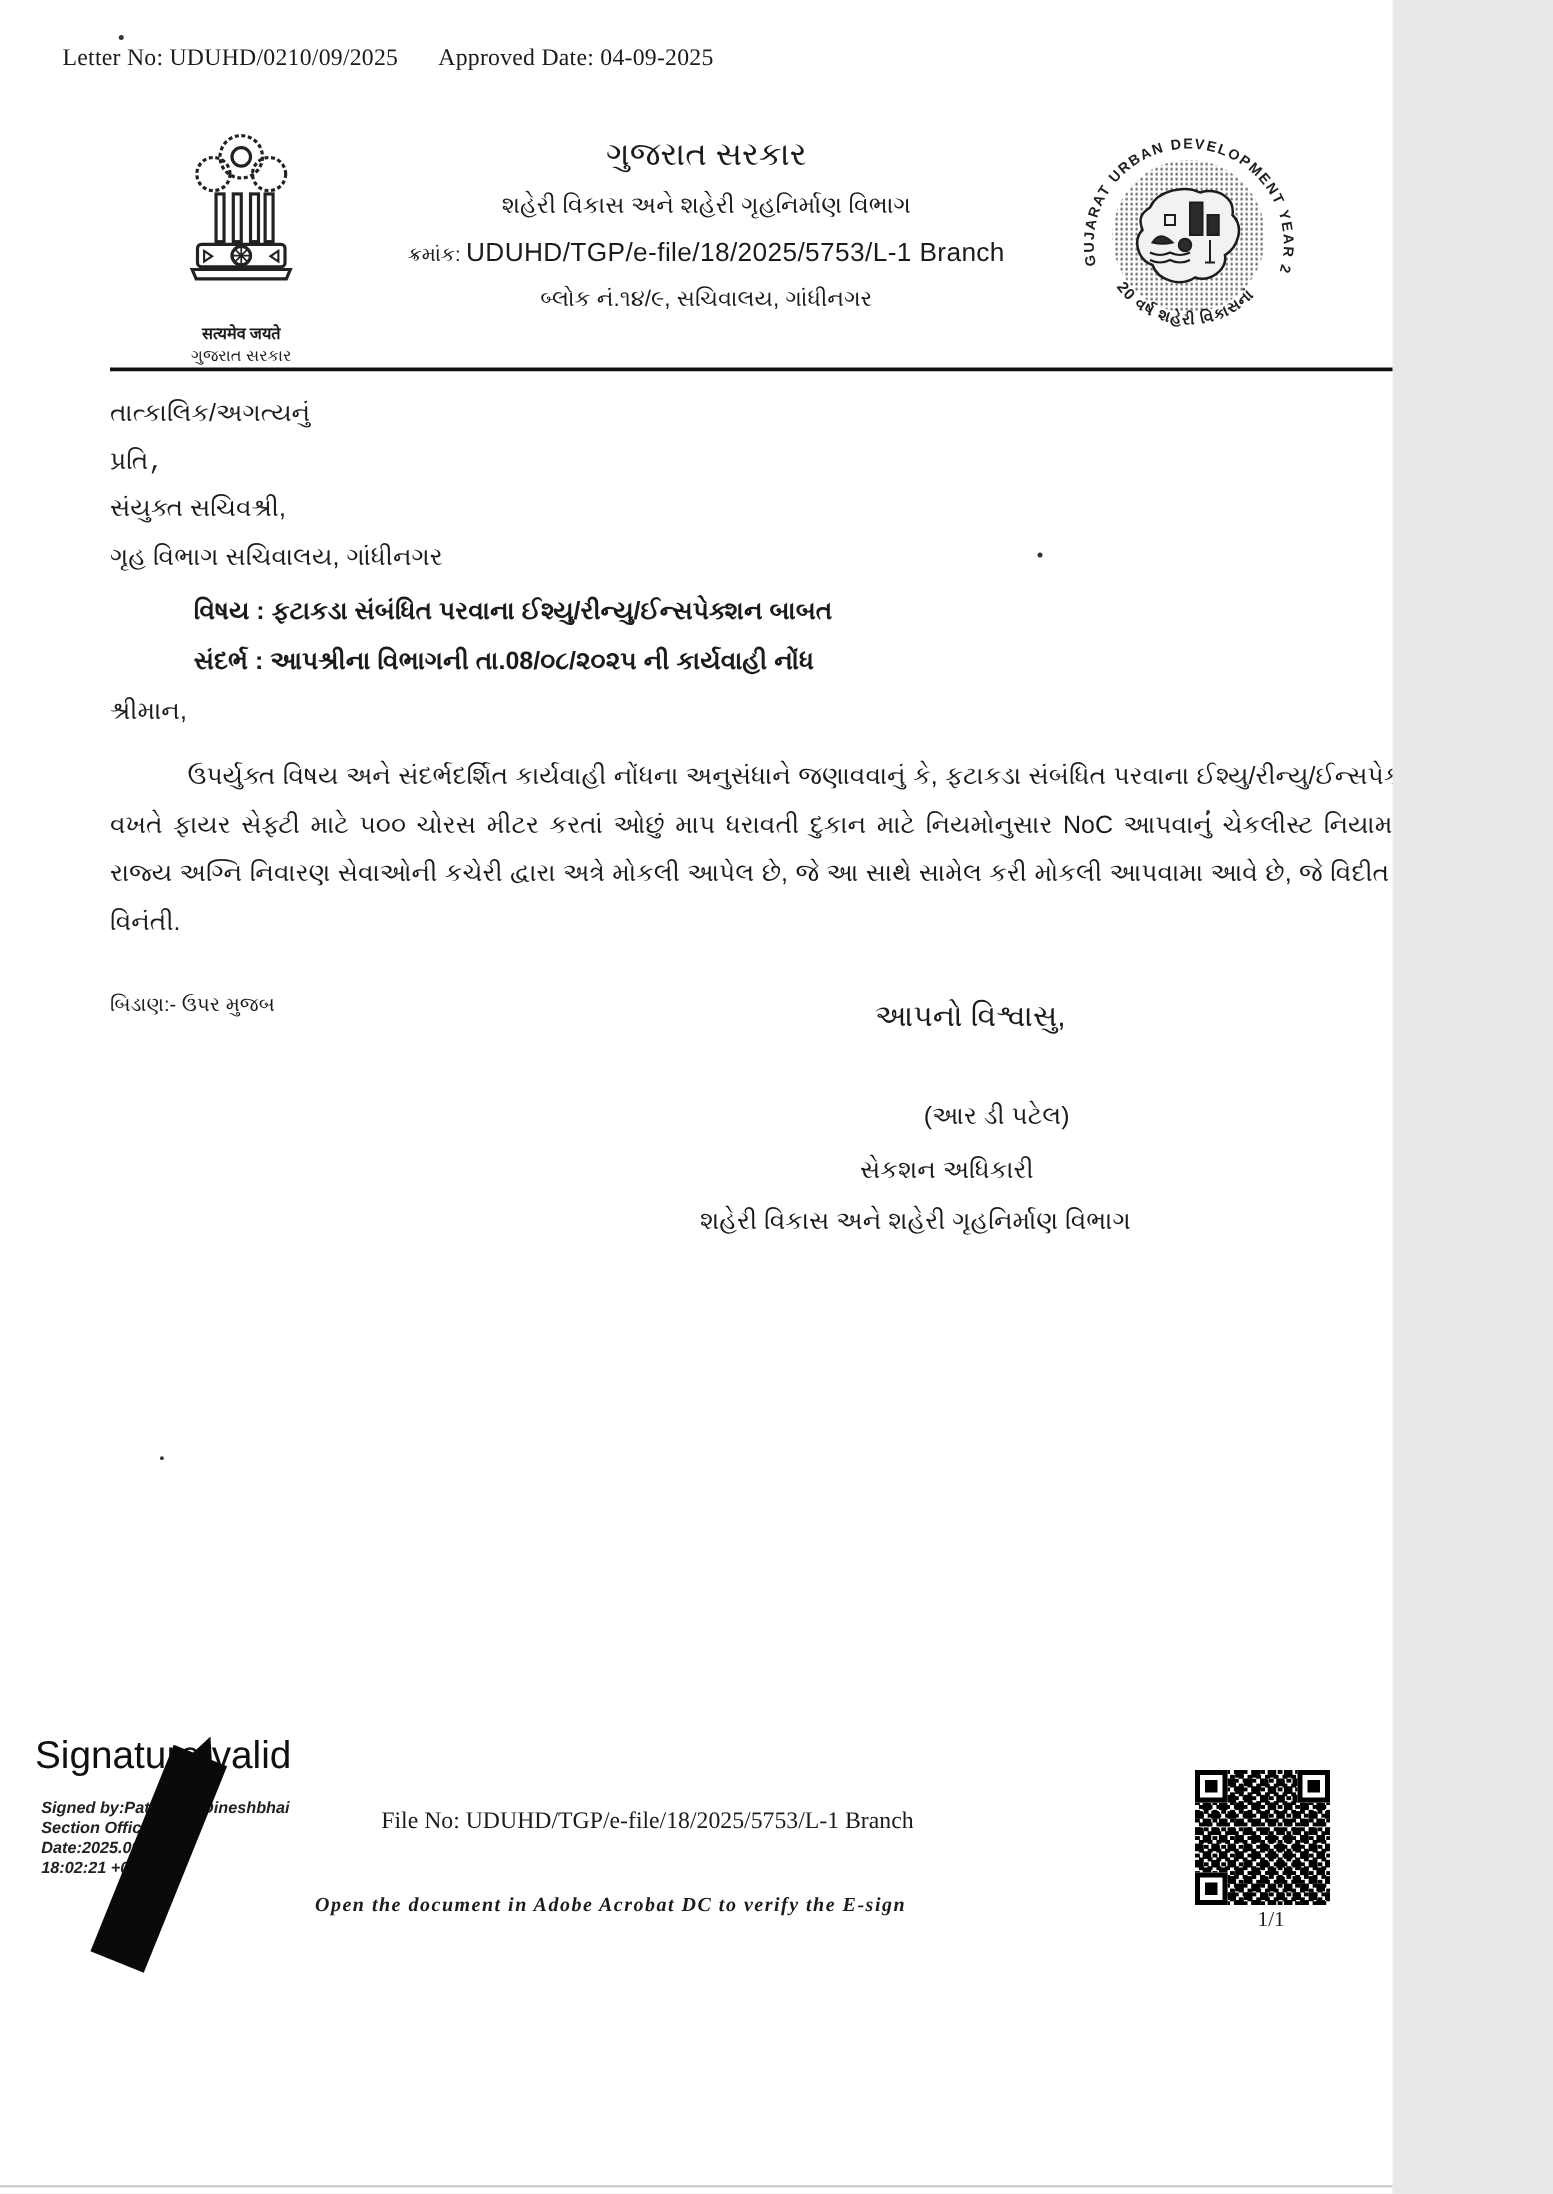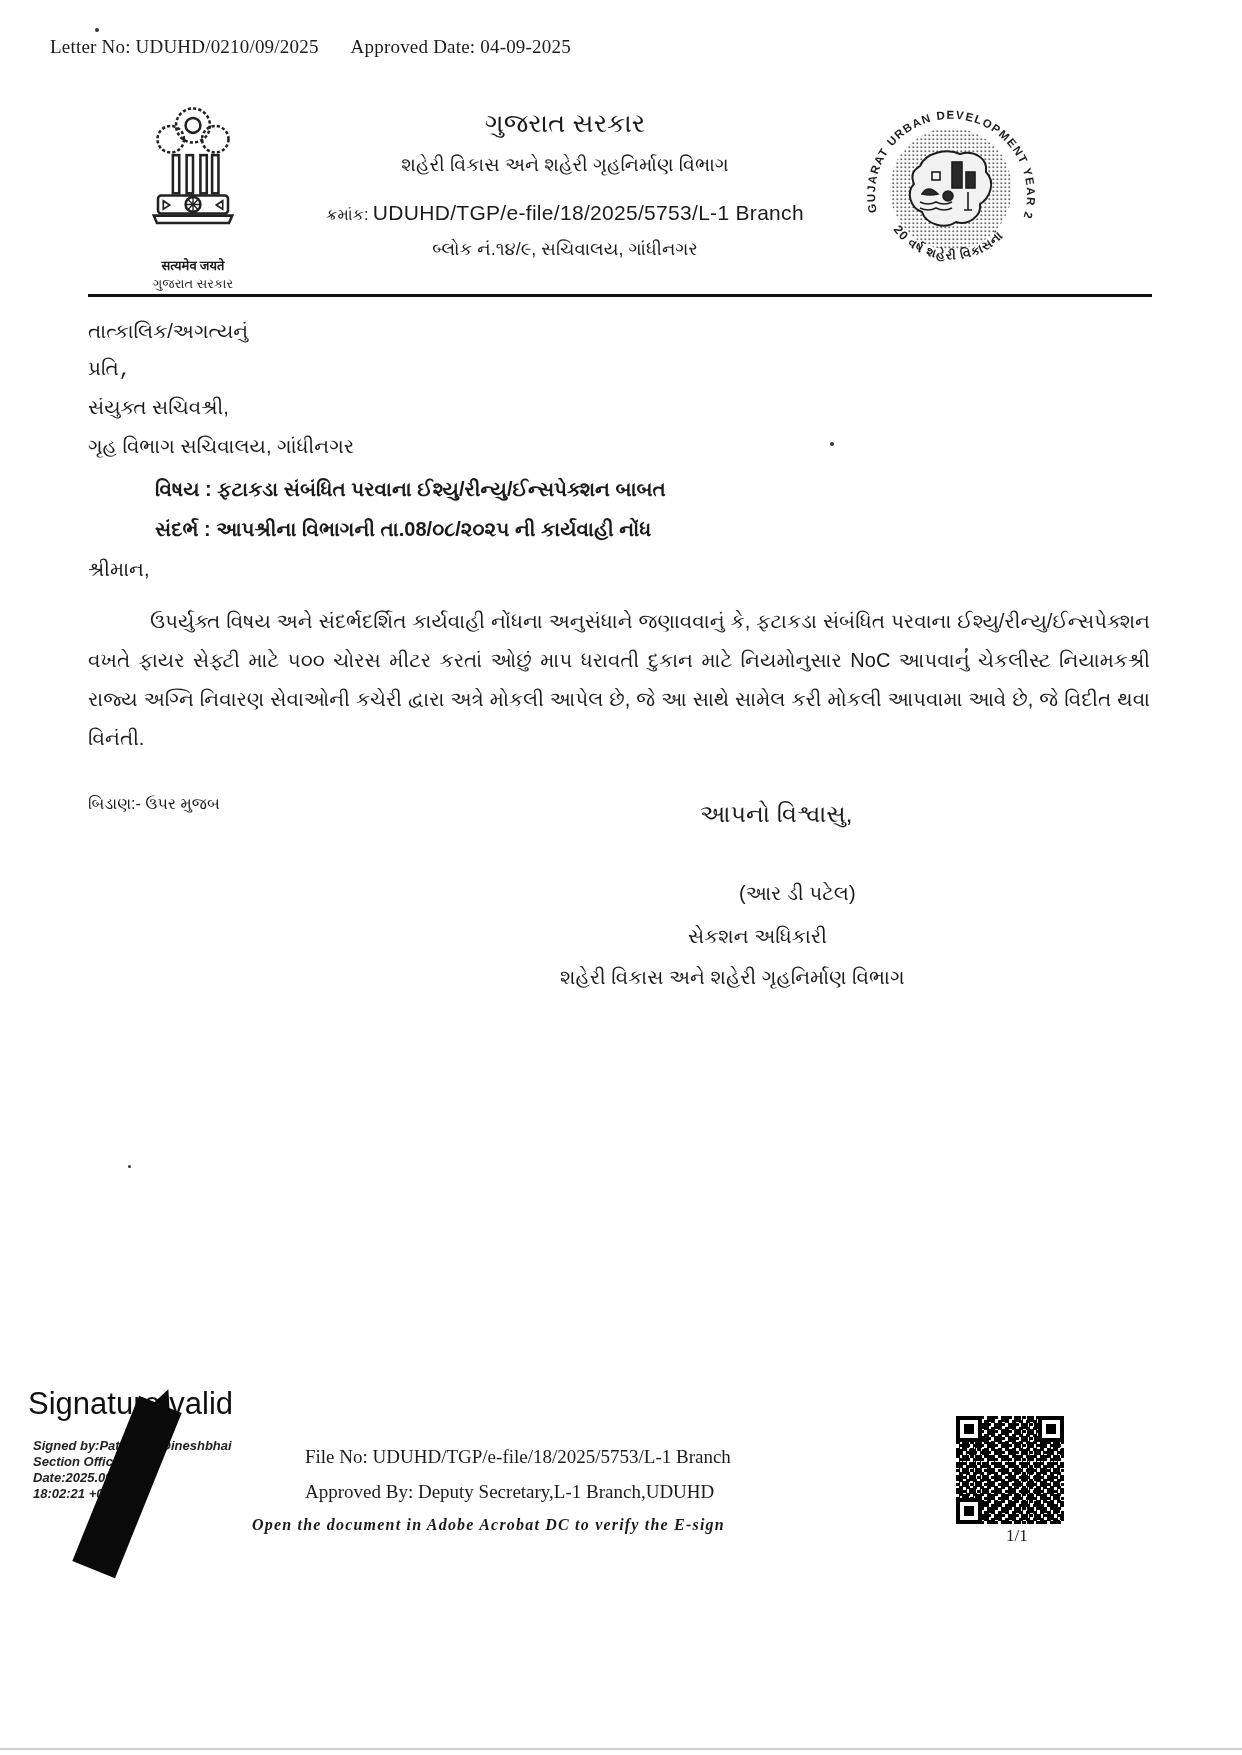--- a/index.html
+++ b/index.html
@@ -1,25 +1,25 @@
 <!DOCTYPE html>
 <html><head>
 <meta charset="utf-8">
 <style>
   html,body{margin:0;padding:0;background:#e8e8e8;}
-  .page{position:relative;width:1242px;height:1755px;background:#ffffff;overflow:hidden;
+  .page{position:relative;width:1114px;height:1755px;background:#ffffff;overflow:hidden;
         font-family:"Liberation Serif", serif;color:#1b1b1b;}
   .abs{position:absolute;}
   .guj{font-family:"Liberation Sans", sans-serif;}
   .topline{top:36px;left:50px;font-size:19px;letter-spacing:.2px;}
   .topline .gap{display:inline-block;width:32px;}
   .hdr{left:320px;top:108px;width:490px;text-align:center;}
   .hdr .t1{font-size:26px;line-height:30px;}
   .hdr .t2{font-size:19px;margin-top:16px;}
-  .hdr .t3{margin-top:25px;font-size:16px;}
+  .hdr .t3{margin-top:15px;font-size:16px;}
   .hdr .t3 .num{font-family:"Liberation Sans", sans-serif;font-size:21px;letter-spacing:.3px;}
   .hdr .t4{margin-top:14px;font-size:18px;}
   .emblem-wrap{left:128px;top:100px;width:130px;text-align:center;}
   .emblem-wrap .motto{font-size:13px;font-weight:bold;margin-top:12px;font-family:"Liberation Serif",serif;}
   .emblem-wrap .cap{font-size:13px;margin-top:2px;}
   .seal{left:856px;top:94px;}
   .rule{left:88px;top:294px;width:1064px;height:3px;background:#111;}
   .line{left:88px;font-size:20px;}
   .b{font-weight:700;}
   .para{left:88px;top:602px;width:1062px;font-size:20px;line-height:39px;
@@ -141,21 +141,20 @@
   <div class="abs sigblock">
     <div>Signed by:Patel Ray Dineshbhai</div>
     <div>Section Officer</div>
     <div>Date:2025.09.04</div>
     <div>18:02:21 +05:30</div>
   </div>
   <div class="abs stamp"></div>
   <div class="abs stamp-tip"></div>
 
   <div class="abs fileno">File No: UDUHD/TGP/e-file/18/2025/5753/L-1 Branch</div>
-  <div class="abs apprby">Approved By: Deputy Secretary,L-1 Branch,UDUHD</div>
   <div class="abs verify">Open the document in Adobe Acrobat DC to verify the E-sign</div>
 
   <div class="abs qr">
     <div class="f tl">
         <div class="fi"></div>
       </div>
     <div class="f tr">
         <div class="fi"></div>
       </div>
     <div class="f bl">

